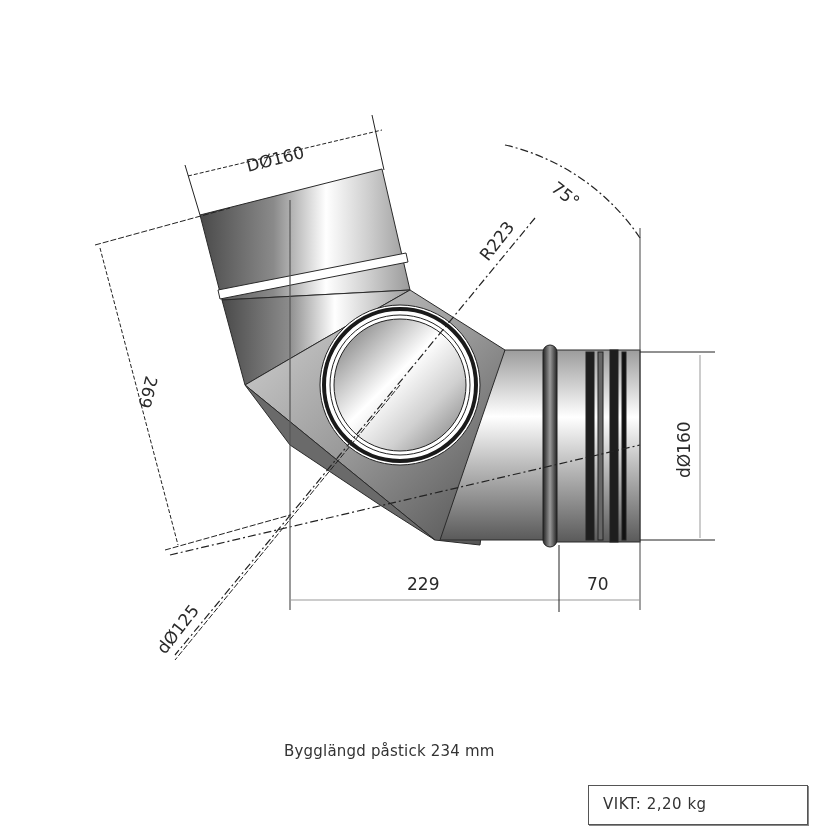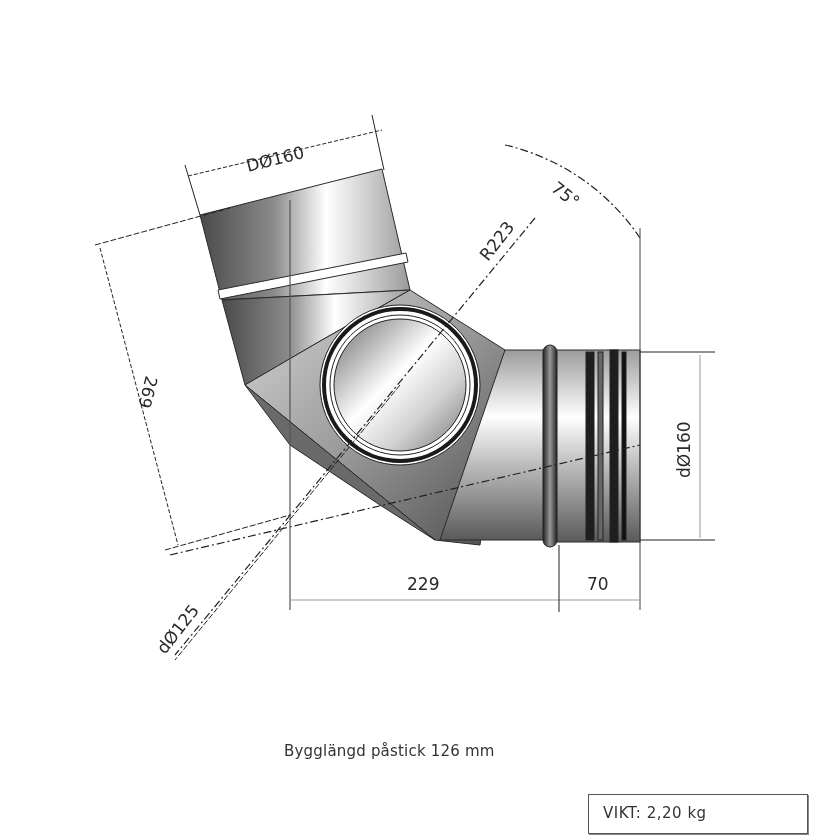--- a/index.html
+++ b/index.html
@@ -1,20 +1,20 @@
 <!DOCTYPE html>
 <html><head>
 <meta charset="utf-8">
 <style>
   html, body { margin:0; padding:0; background:#ffffff; }
   body { width:840px; height:840px; position:relative; overflow:hidden; font-family:"DejaVu Sans", sans-serif; }
   #drawing { position:absolute; left:0; top:0; width:840px; height:840px; }
   .dimtxt { font-family:"DejaVu Sans", sans-serif; font-size:17px; fill:#2a2a2a; }
   .caption { position:absolute; left:284px; top:742px; font-family:"DejaVu Sans", sans-serif; font-size:15px; color:#333; letter-spacing:0.2px; }
-  .weightbox { position:absolute; left:588px; top:785px; width:220px; height:40px; border:1px solid #555; box-shadow:1px 1px 0 #888; background:#fff; box-sizing:border-box;margin-top:9px; }
+  .weightbox { position:absolute; left:588px; top:785px; width:220px; height:40px; border:1px solid #555; box-shadow:1px 1px 0 #888; background:#fff; box-sizing:border-box; }
   .weightbox span { position:absolute; left:14px; top:9px; font-family:"DejaVu Sans", sans-serif; font-size:15px; color:#333; letter-spacing:0.5px; }
 </style>
 </head>
 <body>
 
 <svg id="drawing" viewBox="0 0 840 840" xmlns="http://www.w3.org/2000/svg">
   <defs>
     <linearGradient id="gUpper" x1="0" y1="0" x2="1" y2="0">
       <stop offset="0" stop-color="#4a4a4a"></stop>
       <stop offset="0.35" stop-color="#8a8a8a"></stop>
@@ -112,17 +112,17 @@
     <text class="dimtxt" transform="translate(550,190) rotate(38)">75°</text>
     <text class="dimtxt" transform="translate(488,262) rotate(-52)">R223</text>
     <text class="dimtxt" transform="translate(146,375) rotate(104)">269</text>
     <text class="dimtxt" transform="translate(690,478) rotate(-90)">dØ160</text>
     <text class="dimtxt" transform="translate(165,655) rotate(-52)">dØ125</text>
     <text class="dimtxt" x="407" y="590">229</text>
     <text class="dimtxt" x="587" y="590">70</text>
   </g>
 </svg>
 
-<div class="caption">Bygglängd påstick 126 mm</div>
+<div class="caption">Bygglängd påstick 234 mm</div>
 
 <div class="weightbox">
   <span><span style="position:static">VIKT:</span> <span style="position:static">2,20 kg</span></span>
 </div>
 
 </body></html>

